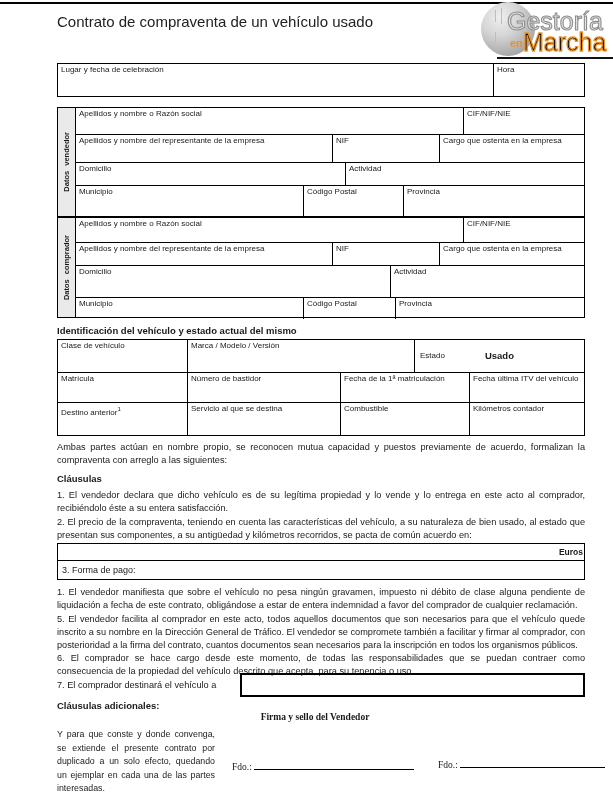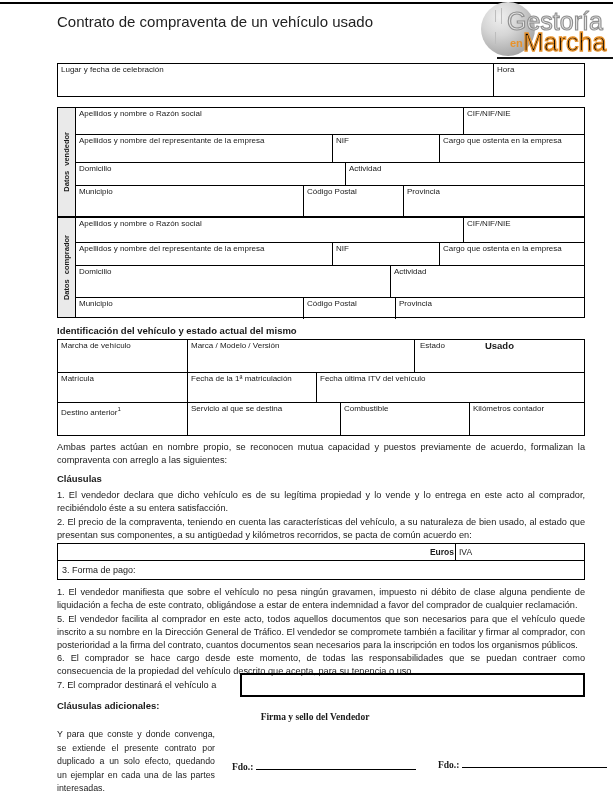--- a/index.html
+++ b/index.html
@@ -30,29 +30,29 @@
   .vlabel{width:18px;flex:none;background:#eaeaea;border:1px solid #000;border-right:none;
           display:flex;align-items:center;justify-content:center;box-sizing:border-box;}
   .vlabel span{writing-mode:vertical-rl;transform:rotate(180deg);font-weight:700;font-size:7.5px;
           word-spacing:3px;white-space:nowrap;}
   .party .tbl{position:relative;flex:1 1 auto;}
   .h-27{height:27px}.h-28{height:28px}.h-23{height:23px}.h-32{height:32px}
   .h-25{height:25px}.h-21{height:21px}.h-33{height:33px}.h-30{height:30px}
   
   .para{position:absolute;left:57px;width:528px;font-size:9.2px;line-height:13px;text-align:justify;}
   .sechead{position:absolute;left:57px;font-size:9.5px;font-weight:700;}
-  .estado-cell{display:flex;align-items:flex-start;}
+  .estado-cell{display:flex;align-items:center;}
   .estado-cell .elbl{font-size:8px;margin-left:2px;}
   .estado-cell .eval{font-size:9.5px;font-weight:700;margin-left:40px;}
   .euros-cell{text-align:right;font-weight:700;font-size:8.5px;line-height:15px;padding-right:1px;}
   .iva-cell{font-size:8.5px;line-height:15px;}
   .pay-cell{font-size:9px;line-height:17px;padding-left:4px;}
   .c7box{position:absolute;left:240px;top:673px;width:345px;height:24px;border:2px solid #000;box-sizing:border-box;}
   .sig-cap{position:absolute;font-family:"Liberation Serif",serif;font-weight:700;font-size:9.5px;text-align:center;}
-  .fdo{position:absolute;font-family:"Liberation Serif",serif;font-weight:700;font-size:9.5px;}
+  .fdo{position:absolute;font-family:"Liberation Serif",serif;font-weight:400;font-size:9.5px;}
   .fdo .line{display:inline-block;border-bottom:1px solid #000;height:9px;vertical-align:baseline;}
   .closing{position:absolute;left:57px;top:728px;width:158px;font-size:8.8px;line-height:13.5px;text-align:justify;}
   sup{font-size:6px;}
 </style>
 </head>
 <body>
 
 <div class="page">
 
   <div class="abs topline"></div>
@@ -127,29 +127,30 @@
         <div class="tcell" style="width:92px">Código Postal</div>
         <div class="tcell">Provincia</div>
       </div>
     </div>
   </div>
 
   <div class="sechead" style="top:325px">Identificación del vehículo y estado actual del mismo</div>
 
   <div class="tbl" style="left:57px;top:339px;width:528px;height:97px">
     <div class="trow h-33">
-      <div class="tcell" style="width:130px">Marcha de vehículo</div>
+      <div class="tcell" style="width:130px">Clase de vehículo</div>
       <div class="tcell" style="width:227px">Marca / Modelo / Versión</div>
       <div class="tcell estado-cell">
         <span class="elbl">Estado</span>
         <span class="eval">Usado</span>
       </div>
     </div>
     <div class="trow h-30">
       <div class="tcell" style="width:130px">Matrícula</div>
+      <div class="tcell" style="width:153px">Número de bastidor</div>
       <div class="tcell" style="width:129px">Fecha de la 1ª matriculación</div>
       <div class="tcell">Fecha última ITV del vehículo</div>
     </div>
     <div class="trow h-32" style="border-bottom:none">
       <div class="tcell" style="width:130px">
         <span>Destino anterior</span><sup>1</sup>
       </div>
       <div class="tcell" style="width:153px">Servicio al que se destina</div>
       <div class="tcell" style="width:129px">Combustible</div>
       <div class="tcell">Kilómetros contador</div>
@@ -157,21 +158,20 @@
   </div>
 
   <div class="para" style="top:441px">Ambas partes actúan en nombre propio, se reconocen mutua capacidad y puestos previamente de acuerdo, formalizan la compraventa con arreglo a las siguientes:</div>
   <div class="sechead" style="top:473px">Cláusulas</div>
   <div class="para" style="top:489px">1. El vendedor declara que dicho vehículo es de su legítima propiedad y lo vende y lo entrega en este acto al comprador, recibiéndolo éste a su entera satisfacción.</div>
   <div class="para" style="top:516px">2. El precio de la compraventa, teniendo en cuenta las características del vehículo, a su naturaleza de bien usado, al estado que presentan sus componentes, a su antigüedad y kilómetros recorridos, se pacta de común acuerdo en:</div>
 
   <div class="tbl" style="left:57px;top:543px;width:528px;height:37px">
     <div class="trow" style="height:17px">
       <div class="tcell euros-cell" style="width:398px">Euros</div>
-      <div class="tcell iva-cell">IVA</div>
     </div>
     <div class="trow" style="height:20px;border-bottom:none">
       <div class="tcell pay-cell">3. Forma de pago:</div>
     </div>
   </div>
 
   <div class="para" style="top:586px">1. El vendedor manifiesta que sobre el vehículo no pesa ningún gravamen, impuesto ni débito de clase alguna pendiente de liquidación a fecha de este contrato, obligándose a estar de entera indemnidad a favor del comprador de cualquier reclamación.</div>
   <div class="para" style="top:613px">5. El vendedor facilita al comprador en este acto, todos aquellos documentos que son necesarios para que el vehículo quede inscrito a su nombre en la Dirección General de Tráfico. El vendedor se compromete también a facilitar y firmar al comprador, con posterioridad a la firma del contrato, cuantos documentos sean necesarios para la inscripción en todos los organismos públicos.</div>
   <div class="para" style="top:652px">6. El comprador se hace cargo desde este momento, de todas las responsabilidades que se puedan contraer como consecuencia de la propiedad del vehículo descrito que acepta, para su tenencia o uso.</div>
   <div class="para" style="top:679px;width:240px;text-align:left">7. El comprador destinará el vehículo a</div>

